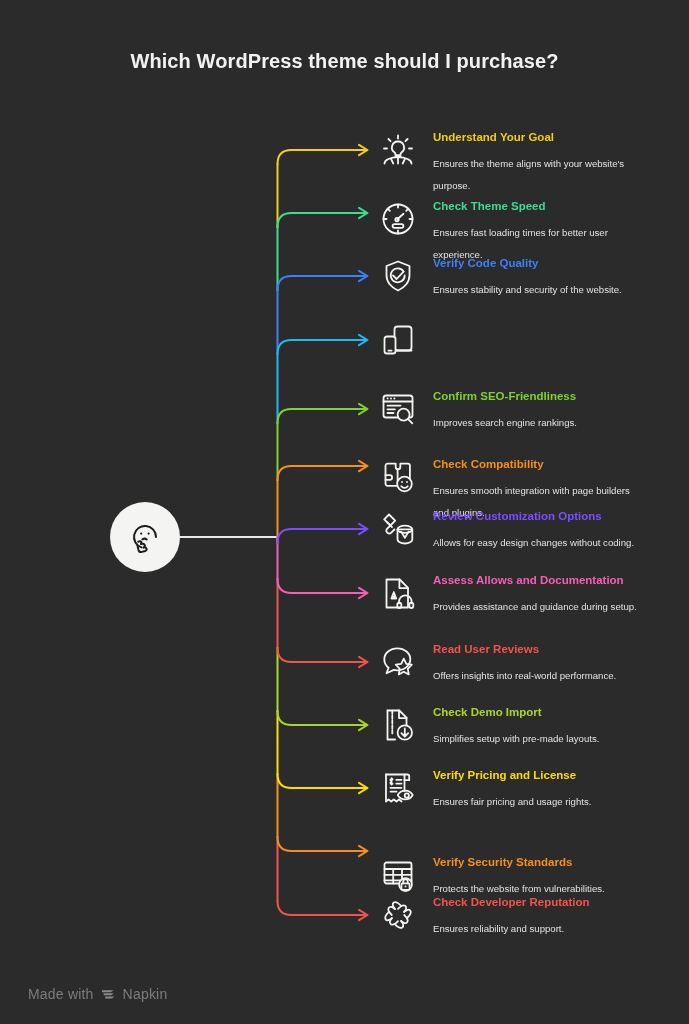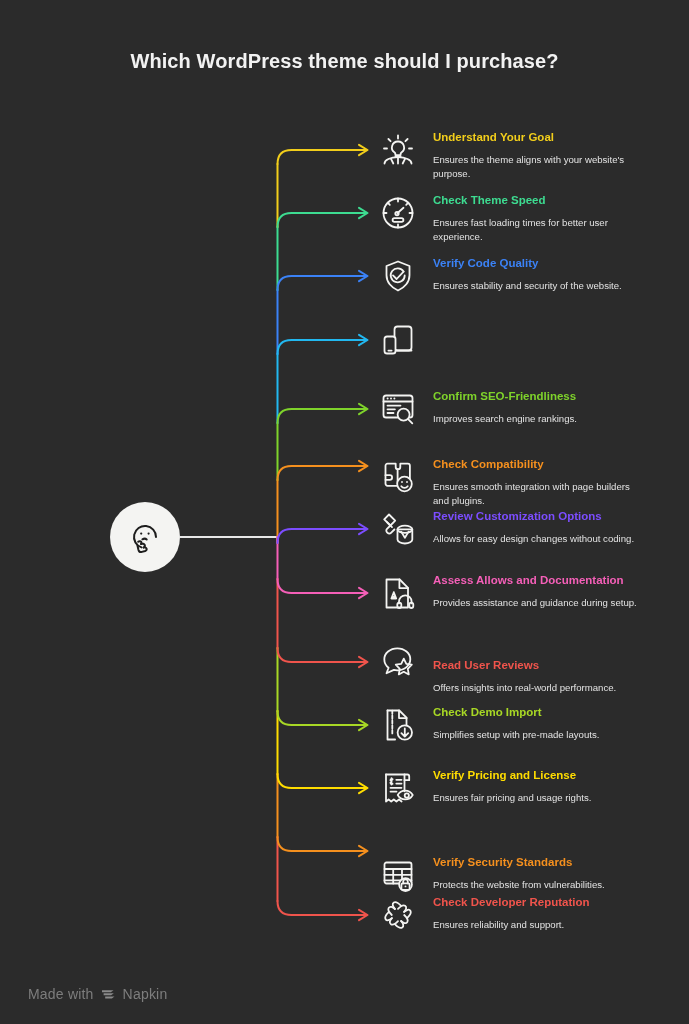--- a/index.html
+++ b/index.html
@@ -36,21 +36,21 @@
     position: absolute; left: 0; top: 0;
     width: 40px; height: 40px;
   }
   .item-icon svg { display: block; }
   .item-text { margin-left: 55px; }
   .item-title {
     font-size: 11.5px; font-weight: bold; line-height: 14px;
     margin-bottom: 9px; white-space: nowrap;
   }
   .item-desc {
-    font-size: 9.6px; color: #e3e3e3; line-height: 14px;
+    font-size: 9.6px; color: #e3e3e3; line-height: 22px;
     max-width: 206px;
   }
 
   
   #footer {
     position: absolute; left: 28px; top: 986px;
     display: flex; align-items: center; gap: 7px;
     color: #7d7d7d; font-size: 14px; letter-spacing: .2px;
   }
   #footer svg { display: block; }
@@ -132,21 +132,21 @@
     <path d="M17.4 26.6h5.2"></path>
     <path d="M6.5 33.5c0-3.5 6-6.3 13.5-6.3s13.5 2.8 13.5 6.3"></path>
     <path d="M13 28.8l2.3 4.7M20 27.4v6.1M27 28.8l-2.3 4.7"></path>
           </svg>
         </span>
         <div class="item-text">
           <div class="item-title" style="color: rgb(242, 206, 27);">Understand Your Goal</div>
           <div class="item-desc">Ensures the theme aligns with your website's purpose.</div>
         </div>
       </div>
-      <div class="item" style="top: 193px;">
+      <div class="item" style="top: 199px;">
         <span class="item-icon">
           <svg width="40" height="40" viewBox="0 0 40 40" fill="none" stroke="#f4f4f2" color="#f4f4f2" stroke-width="1.8" stroke-linecap="round" stroke-linejoin="round">
     <circle cx="20" cy="20" r="14.5"></circle>
     <path d="M20 5.5v3M20 31.5v3M5.5 20h3M31.5 20h3M9.7 9.7l2.1 2.1M30.3 9.7l-2.1 2.1"></path>
     <path d="M25.5 14.8 19.3 20.2"></path>
     <circle cx="19" cy="20.6" r="1.7"></circle>
     <rect x="14.6" y="25.2" width="10.8" height="3.6" rx="1.8"></rect>
           </svg>
         </span>
         <div class="item-text">
@@ -245,21 +245,21 @@
         </div>
       </div>
       <div class="item" style="top: 642px;">
         <span class="item-icon">
           <svg width="40" height="40" viewBox="0 0 40 40" fill="none" stroke="#f4f4f2" color="#f4f4f2" stroke-width="1.8" stroke-linecap="round" stroke-linejoin="round">
     <path d="M32.3 17.3c0 6.1-5.8 11-13 11-1.2 0-2.3-.1-3.4-.4l-7.4 3.3 2.1-5.5a10.3 10.3 0 0 1-4.3-8.4c0-6.1 5.8-11 13-11s13 4.9 13 11z"></path>
     <path d="m26.3 21.6 2.6 5.5 5.6.8-4.1 4.1 1 5.8-5.1-2.7-5.1 2.7 1-5.8-4.1-4.1 5.6-.8z" transform="translate(0,-4.6) scale(.98)"></path>
           </svg>
         </span>
         <div class="item-text">
-          <div class="item-title" style="color: rgb(240, 84, 76); margin-top: 16px;">Read User Reviews</div>
+          <div class="item-title" style="color: rgb(240, 84, 76);">Read User Reviews</div>
           <div class="item-desc">Offers insights into real-world performance.</div>
         </div>
       </div>
       <div class="item" style="top: 705px;">
         <span class="item-icon">
           <svg width="40" height="40" viewBox="0 0 40 40" fill="none" stroke="#f4f4f2" color="#f4f4f2" stroke-width="1.8" stroke-linecap="round" stroke-linejoin="round">
     <path d="M9.5 5.5h11.8l7.2 7.2v9.5"></path>
     <path d="M9.5 5.5v29h7.6"></path>
     <path d="M21 5.5v7.6h7.7"></path>
     <path d="M14.3 5.6v3.2M14.3 10.5v3.2M14.3 15.4v3.2M14.3 20.3v3.2M14.3 25.2v3.2"></path>

